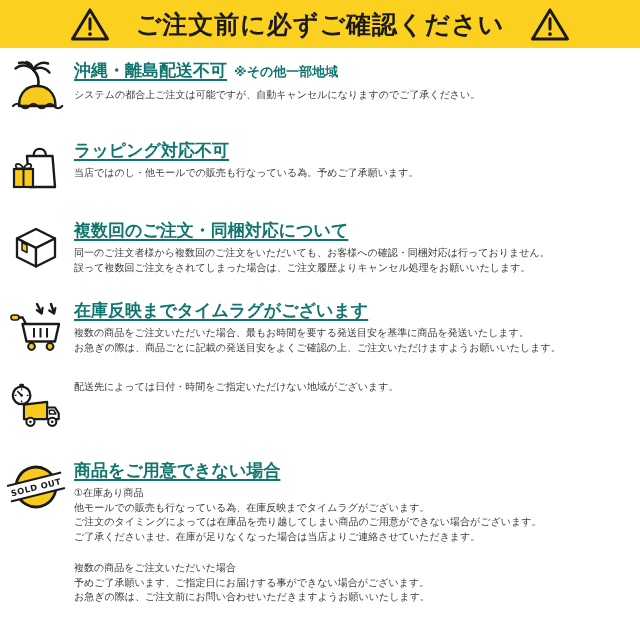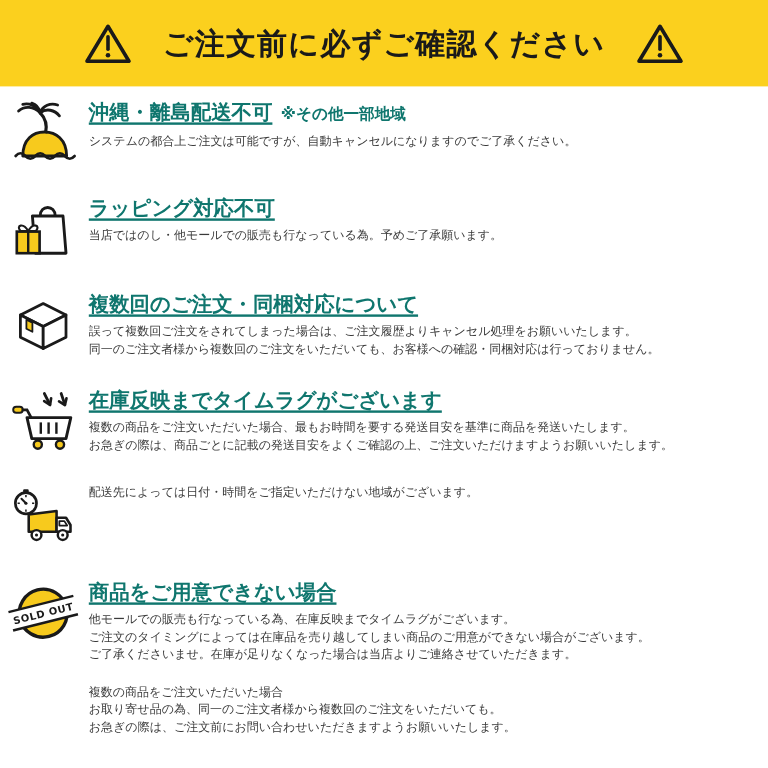--- a/index.html
+++ b/index.html
@@ -9,21 +9,21 @@
   body {
     width: 640px;
     height: 640px;
     background: #ffffff;
     overflow: hidden;
     font-family: "DejaVu Sans", "Liberation Sans", sans-serif;
     color: #333;
   }
   
   .banner {
-    height: 72px;
+    height: 48px;
     background: var(--banner-bg, #FBD01E);
     display: flex;
     align-items: center;
     justify-content: center;
     gap: 26px;
   }
   .banner-title {
     font-size: 25px;
     font-weight: 700;
     color: #1a1a1a;
@@ -147,22 +147,22 @@
       <svg viewBox="0 0 52 52">
         <path class="fw" d="M26 8 L45 17.5 L26 27 L7 17.5 Z" stroke="#1a1a1a" stroke-width="2.3" stroke-linejoin="round"></path>
         <path class="fw" d="M7 17.5 L7 36 L26 45.5 L26 27 Z" stroke="#1a1a1a" stroke-width="2.3" stroke-linejoin="round"></path>
         <path class="fw" d="M45 17.5 L45 36 L26 45.5 L26 27 Z" stroke="#1a1a1a" stroke-width="2.3" stroke-linejoin="round"></path>
         <path class="fy" d="M12 21.5 L17 24 L17 31.5 L12 29 Z" stroke="#1a1a1a" stroke-width="1.5" stroke-linejoin="round"></path>
       </svg>
     </div>
     <div class="text-cell">
       <h2 class="sec-title"><span class="t-main">複数回のご注文・同梱対応について</span></h2>
       <div class="para">
+        <p class="body-line">同一のご注文者様から複数回のご注文をいただいても、お客様への確認・同梱対応は行っておりません。</p>
         <p class="body-line">誤って複数回ご注文をされてしまった場合は、ご注文履歴よりキャンセル処理をお願いいたします。</p>
-        <p class="body-line">同一のご注文者様から複数回のご注文をいただいても、お客様への確認・同梱対応は行っておりません。</p>
       </div>
     </div>
   </div>
 
   <div class="section">
     <div class="icon-cell">
       <svg viewBox="0 0 52 52">
         <rect class="fy" x="1" y="14" width="8" height="5" rx="2.5" stroke="#1a1a1a" stroke-width="1.6"></rect>
         <path d="M8 16.5 H12.5 L16 23" fill="none" stroke="#1a1a1a" stroke-width="2.3"></path>
         <path class="fw" d="M12.5 23 H49 L45 40.5 H16.5 Z" stroke="#1a1a1a" stroke-width="2.4" stroke-linejoin="round"></path>
@@ -221,26 +221,27 @@
           <rect x="-2" y="19.5" width="60" height="17" fill="#ffffff"></rect>
           <line x1="-2" y1="19.5" x2="58" y2="19.5" stroke="#1a1a1a" stroke-width="2.2"></line>
           <line x1="-2" y1="36.5" x2="58" y2="36.5" stroke="#1a1a1a" stroke-width="2.2"></line>
           <text x="28" y="31.5" text-anchor="middle" font-size="9" font-weight="bold" letter-spacing="0.5" fill="#1a1a1a" font-family="DejaVu Sans, sans-serif">SOLD OUT</text>
         </g>
       </svg>
     </div>
     <div class="text-cell">
       <h2 class="sec-title"><span class="t-main">商品をご用意できない場合</span></h2>
       <div class="para">
+        <p class="body-line">①在庫あり商品</p>
         <p class="body-line">他モールでの販売も行なっている為、在庫反映までタイムラグがございます。</p>
         <p class="body-line">ご注文のタイミングによっては在庫品を売り越してしまい商品のご用意ができない場合がございます。</p>
         <p class="body-line">ご了承くださいませ。在庫が足りなくなった場合は当店よりご連絡させていただきます。</p>
       </div>
       <div class="para">
         <p class="body-line">複数の商品をご注文いただいた場合</p>
-        <p class="body-line">お取り寄せ品の為、同一のご注文者様から複数回のご注文をいただいても。</p>
+        <p class="body-line">予めご了承願います、ご指定日にお届けする事ができない場合がございます。</p>
         <p class="body-line">お急ぎの際は、ご注文前にお問い合わせいただきますようお願いいたします。</p>
 
       </div>
     </div>
   </div>
 
 </div>
 
 </body></html>

